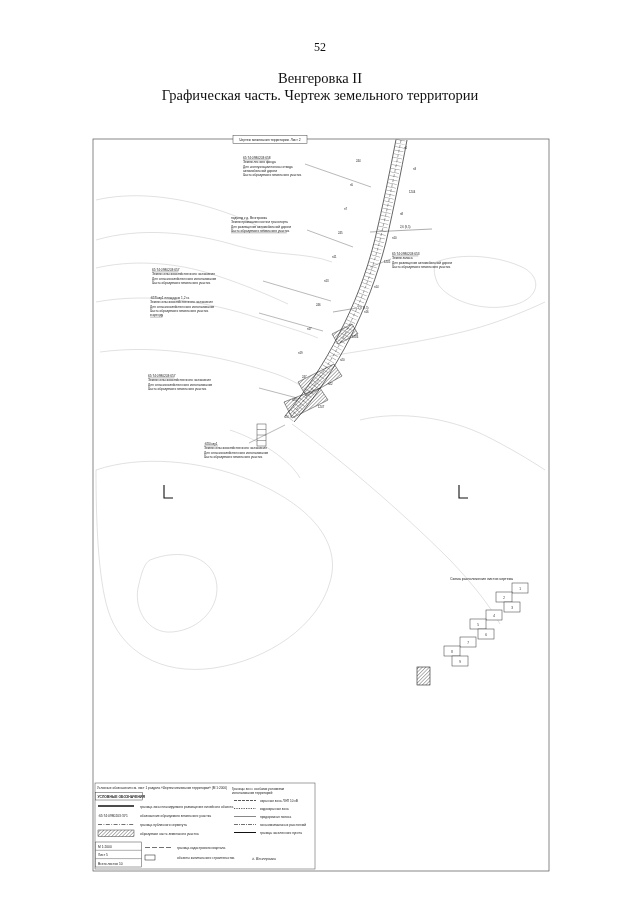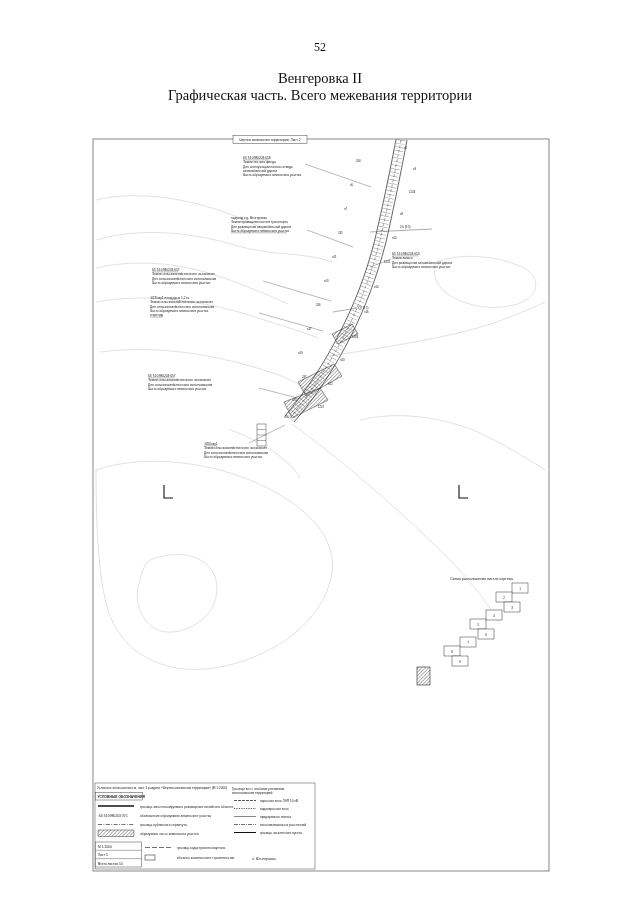--- a/index.html
+++ b/index.html
@@ -21,21 +21,21 @@
   .box { fill:#fff; stroke:#444; stroke-width:0.5; }
   .step { fill:#fff; stroke:#333; stroke-width:0.5; }
   .lmark { fill:none; stroke:#111; stroke-width:1.1; }
 </style>
 </head>
 <body>
 
 <div class="page">
   <div class="page-number">52</div>
   <div class="doc-title">Венгеровка II</div>
-  <div class="doc-subtitle">Графическая часть. Всего межевания территории</div>
+  <div class="doc-subtitle">Графическая часть. Чертеж земельного территории</div>
 
   <svg class="drawing" width="640" height="905" viewBox="0 0 640 905" xmlns="http://www.w3.org/2000/svg">
     <defs>
       <pattern id="hatch" width="2.5" height="2.5" patternTransform="rotate(45)" patternUnits="userSpaceOnUse">
         <line x1="0" y1="0" x2="0" y2="2.5" stroke="#222" stroke-width="0.7"></line>
       </pattern>
     </defs>
 
     <rect class="frame" x="93" y="139" width="456" height="732"></rect>
 

